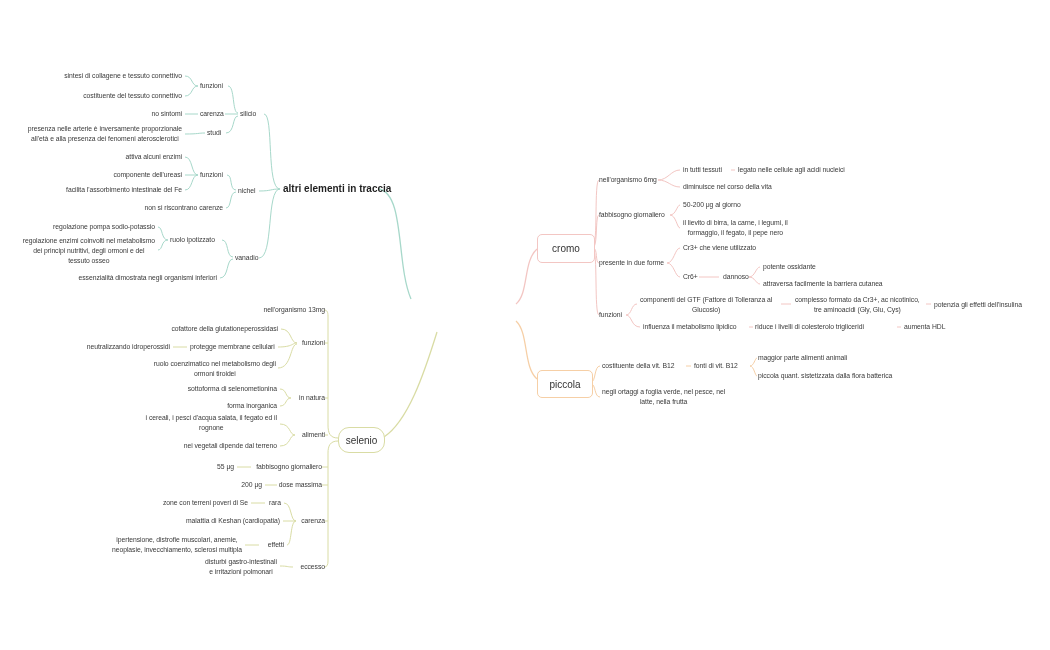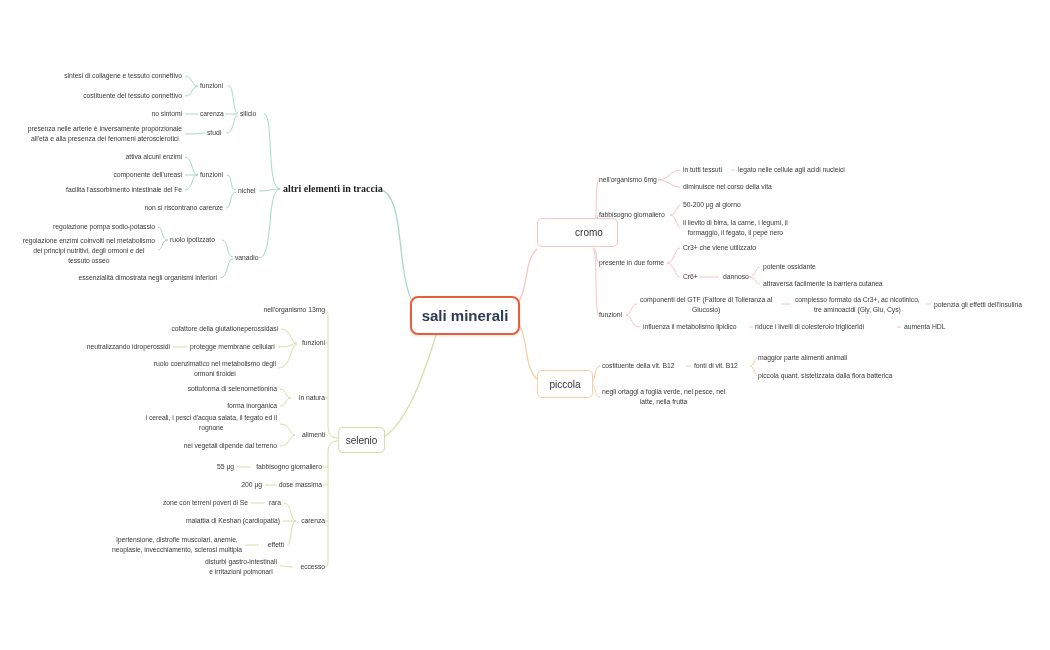--- a/index.html
+++ b/index.html
@@ -104,23 +104,22 @@
     <g>
       <path class="lg main" d="M 516 321 C 529 333 523 367 537 379"></path>
       <path class="lg" d="M 591 382 C 596 382 594 366 600 366"></path>
       <path class="lg" d="M 591 384 C 596 384 594 397 600 397"></path>
       <path class="lg" d="M 686 366 L 691 366"></path>
       <path class="lg" d="M 750 366 C 754 366 755 358 757 358"></path>
       <path class="lg" d="M 750 366 C 754 366 755 376 757 376"></path>
     </g>
   </svg>
 
-  <div class="center-box" style="left:410px;top:296px;width:106px;height:35px;">sali minerali</div>
-
-  <div class="n branch" style="left:283px;top:182px;font-family:Liberation Serif, serif;">altri elementi in traccia</div>
+
+  <div class="n branch" style="left:283px;top:182px;">altri elementi in traccia</div>
   <div class="n" style="left:240px;top:109px;">silicio</div>
   <div class="n" style="left:200px;top:81px;">funzioni</div>
   <div class="n ra" style="right:868px;top:71px;">sintesi di collagene e tessuto connettivo</div>
   <div class="n ra" style="right:868px;top:91px;">costituente del tessuto connettivo</div>
   <div class="n" style="left:200px;top:109px;">carenza</div>
   <div class="n ra" style="right:868px;top:109px;">no sintomi</div>
   <div class="n" style="left:207px;top:128px;">studi</div>
   <div class="n ml" style="right:868px;top:124px;">presenza nelle arterie è inversamente proporzionale
 all'età e alla presenza dei fenomeni aterosclerotici</div>
 
@@ -132,21 +131,21 @@
   <div class="n ra" style="right:827px;top:203px;">non si riscontrano carenze</div>
 
   <div class="n" style="left:235px;top:253px;">vanadio</div>
   <div class="n" style="left:170px;top:235px;">ruolo ipotizzato</div>
   <div class="n ra" style="right:895px;top:222px;">regolazione pompa sodio-potassio</div>
   <div class="n ml" style="right:895px;top:236px;">regolazione enzimi coinvolti nel metabolismo
 dei principi nutritivi, degli ormoni e del
 tessuto osseo</div>
   <div class="n ra" style="right:833px;top:273px;">essenzialità dimostrata negli organismi inferiori</div>
 
-  <div class="box se" style="left:338px;top:427px;width:45px;height:24px;">selenio</div>
+  <div class="box se" style="left:338px;top:427px;width:45px;height:24px;border-radius:11px;">selenio</div>
   <div class="n ra" style="right:725px;top:305px;">nell'organismo 13mg</div>
   <div class="n ra" style="right:725px;top:338px;">funzioni</div>
   <div class="n ra" style="right:772px;top:324px;">cofattore della glutationeperossidasi</div>
   <div class="n" style="left:190px;top:342px;">protegge membrane cellulari</div>
   <div class="n ra" style="right:880px;top:342px;">neutralizzando idroperossidi</div>
   <div class="n ml" style="right:774px;top:359px;">ruolo coenzimatico nel metabolismo degli
 ormoni tiroidei</div>
   <div class="n ra" style="right:725px;top:393px;">in natura</div>
   <div class="n ra" style="right:773px;top:384px;">sottoforma di selenometionina</div>
   <div class="n ra" style="right:773px;top:401px;">forma inorganica</div>
@@ -162,21 +161,21 @@
   <div class="n ra" style="right:769px;top:498px;">rara</div>
   <div class="n ra" style="right:802px;top:498px;">zone con terreni poveri di Se</div>
   <div class="n ra" style="right:770px;top:516px;">malattia di Keshan (cardiopatia)</div>
   <div class="n ra" style="right:766px;top:540px;">effetti</div>
   <div class="n ml" style="right:808px;top:535px;">ipertensione, distrofie muscolari, anemie,
 neoplasie, invecchiamento, sclerosi multipla</div>
   <div class="n ra" style="right:725px;top:562px;">eccesso</div>
   <div class="n ml" style="right:773px;top:557px;">disturbi gastro-intestinali
 e irritazioni polmonari</div>
 
-  <div class="box cr" style="left:537px;top:218px;width:56px;height:27px;padding-left:23px;">cromo</div>
+  <div class="box cr" style="left:537px;top:234px;width:56px;height:27px;">cromo</div>
   <div class="n" style="left:599px;top:175px;">nell'organismo 6mg</div>
   <div class="n" style="left:683px;top:165px;">in tutti tessuti</div>
   <div class="n" style="left:738px;top:165px;">legato nelle cellule agli acidi nucleici</div>
   <div class="n" style="left:683px;top:182px;">diminuisce nel corso della vita</div>
   <div class="n" style="left:599px;top:210px;">fabbisogno giornaliero</div>
   <div class="n" style="left:683px;top:200px;">50-200 μg al giorno</div>
   <div class="n ml" style="left:683px;top:218px;">il lievito di birra, la carne, i legumi, il
 formaggio, il fegato, il pepe nero</div>
   <div class="n" style="left:599px;top:258px;">presente in due forme</div>
   <div class="n" style="left:683px;top:243px;">Cr3+ che viene utilizzato</div>

